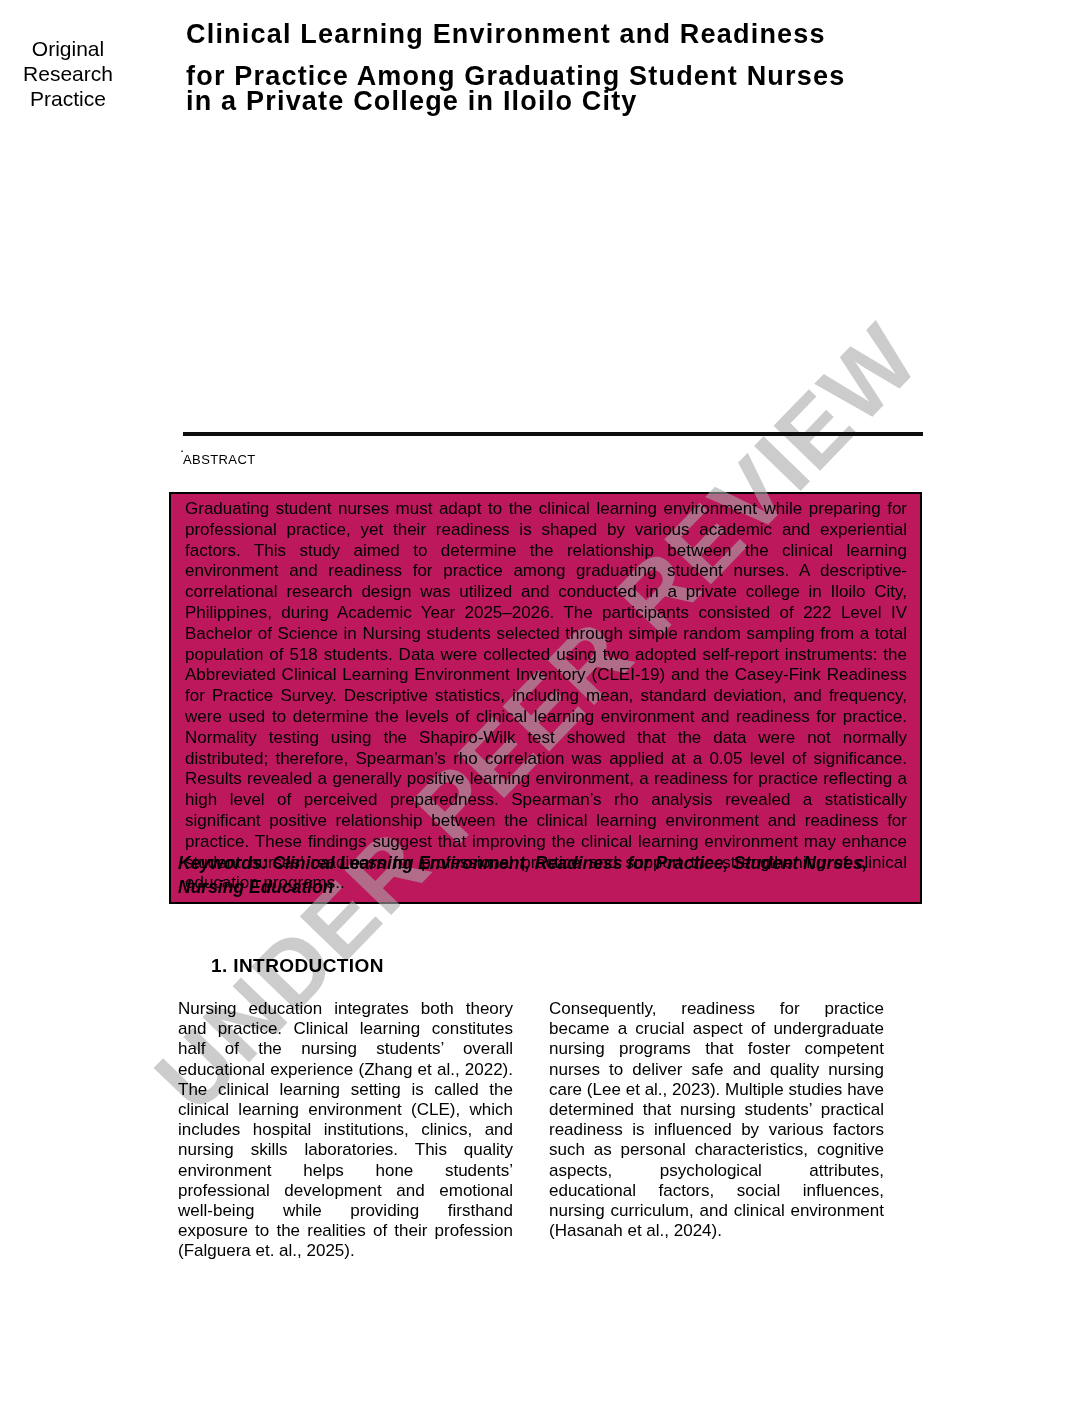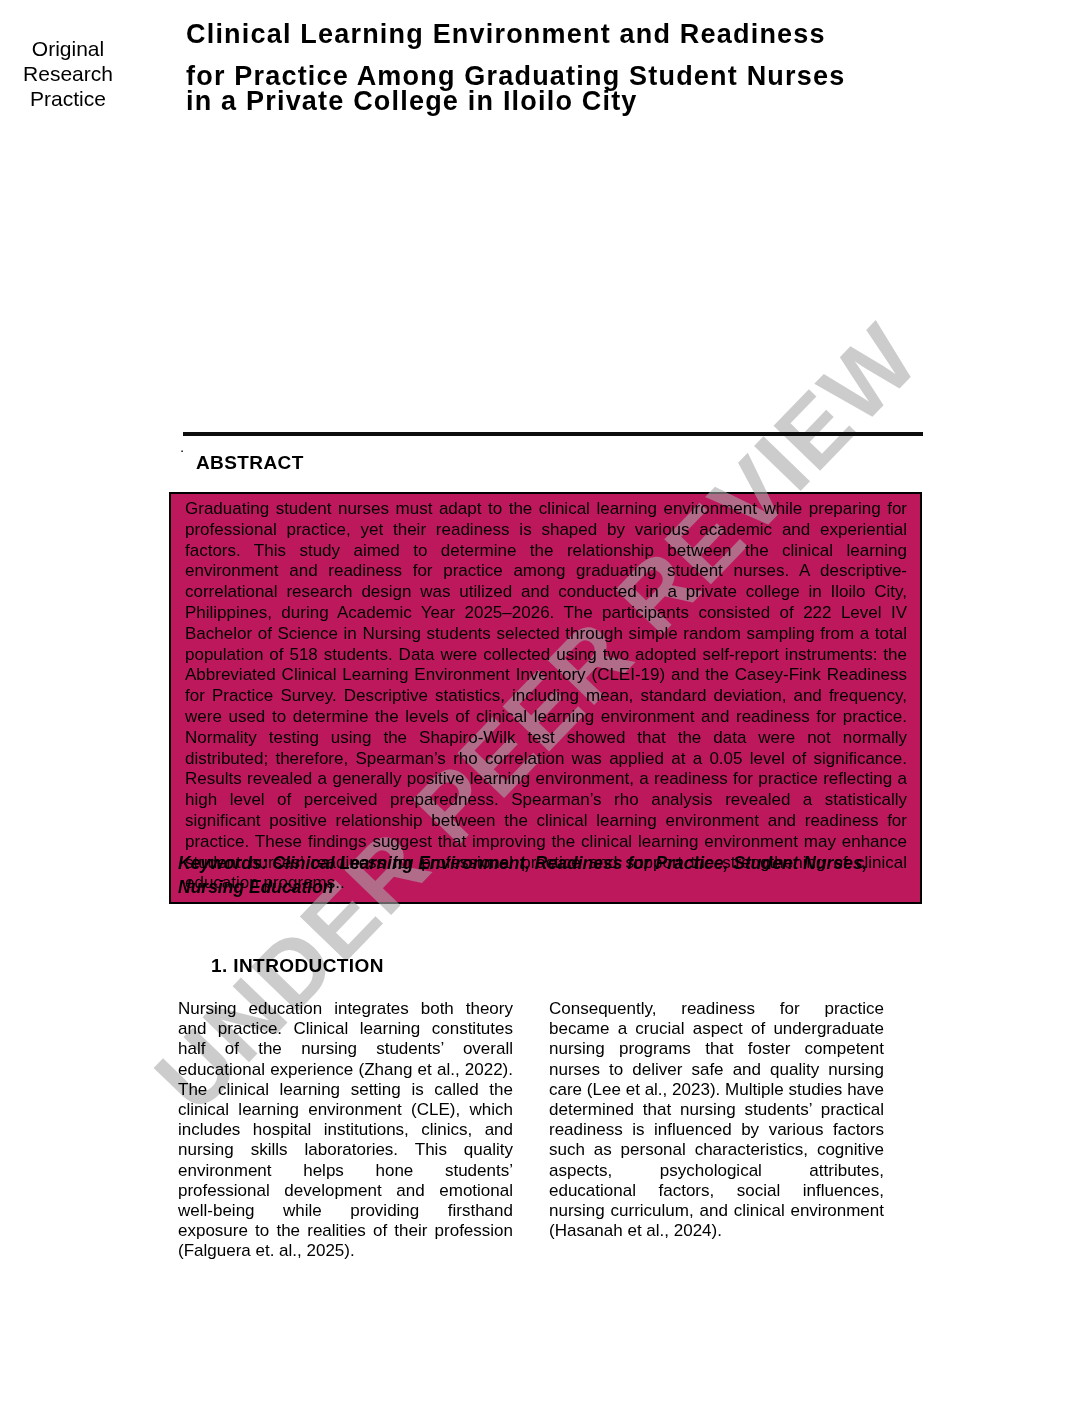--- a/index.html
+++ b/index.html
@@ -69,24 +69,24 @@
   .stray-dot {
     position: absolute;
     left: 180px;
     top: 438px;
     font-size: 15px;
     z-index: 2;
   }
 
   .abstract-heading {
     position: absolute;
-    left: 196px;
+    left: 183px;
     top: 452px;
-    font-size: 19px;
-    font-weight: bold;
+    font-size: 13px;
+    font-weight: normal;
     letter-spacing: 0.4px;
     z-index: 2;
   }
 
   .abstract-box {
     position: absolute;
     left: 169px;
     top: 492px;
     width: 753px;
     min-height: 392px;

